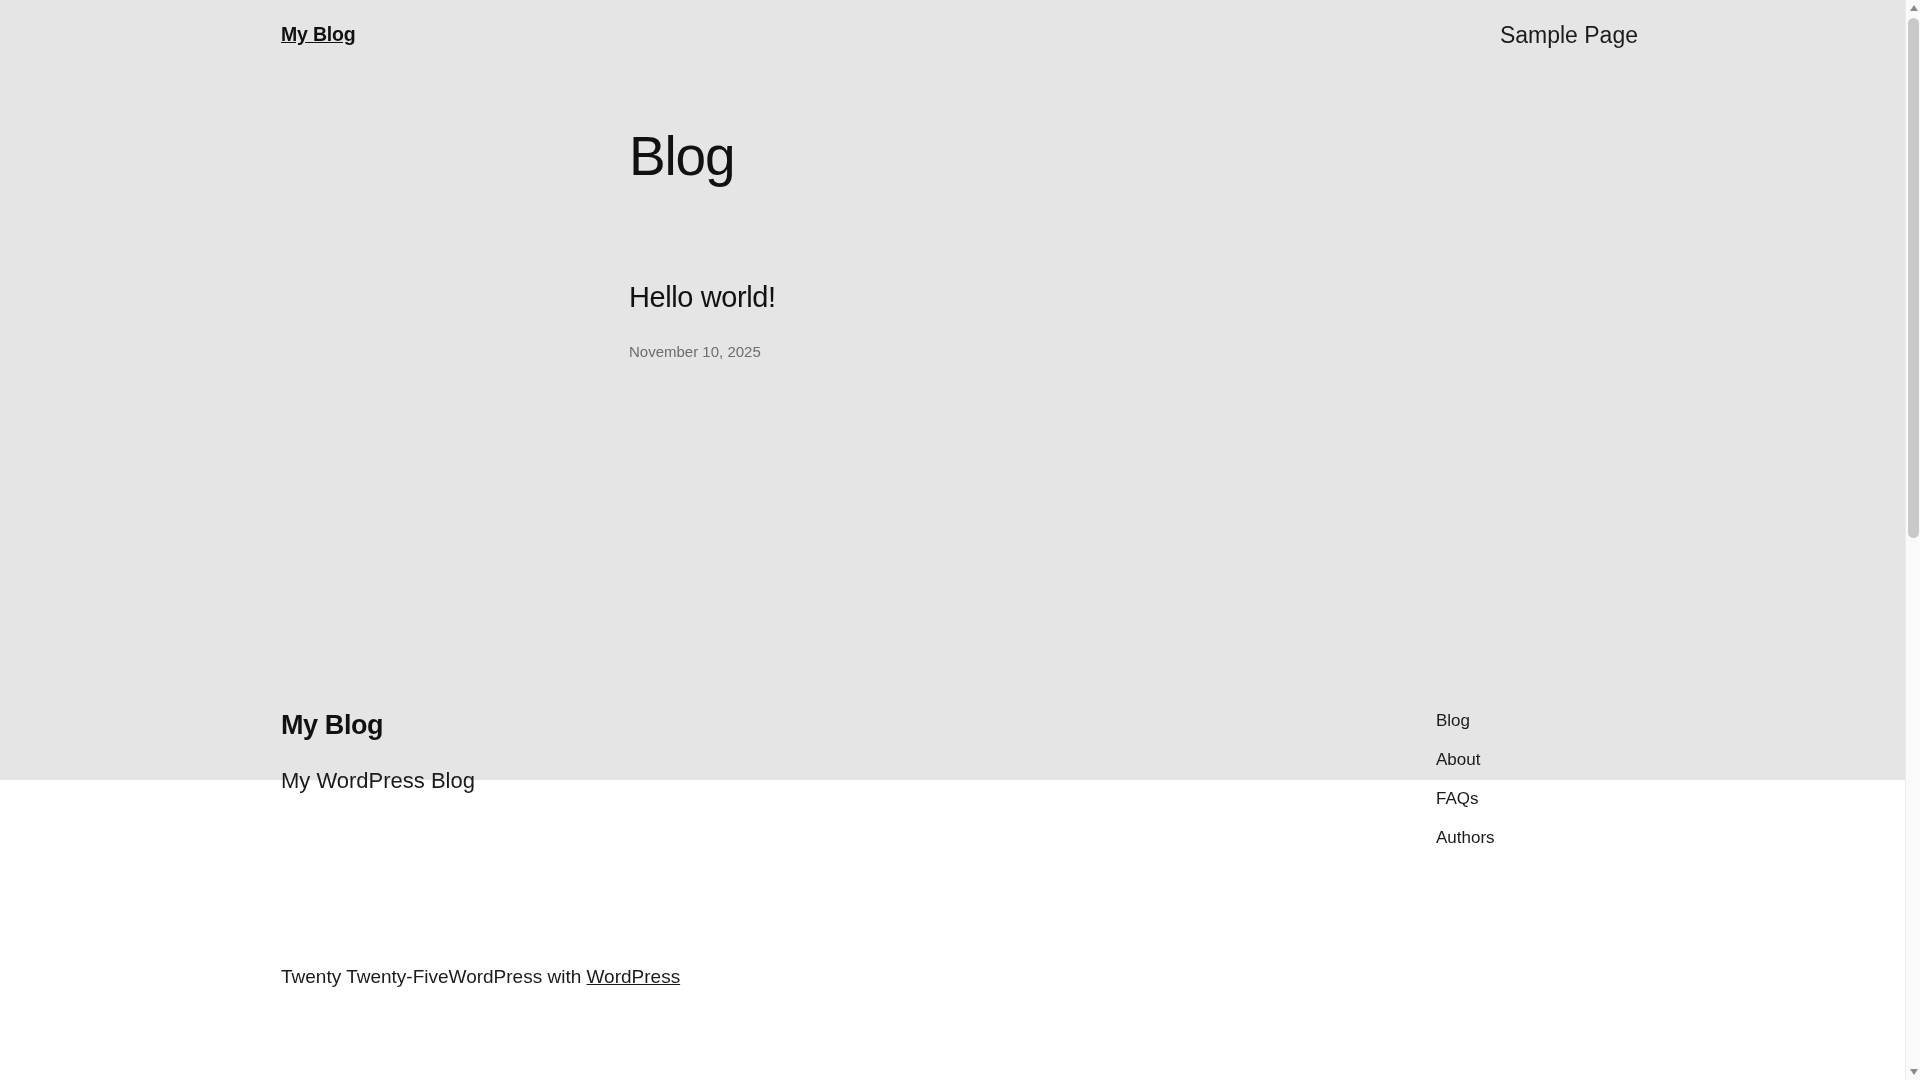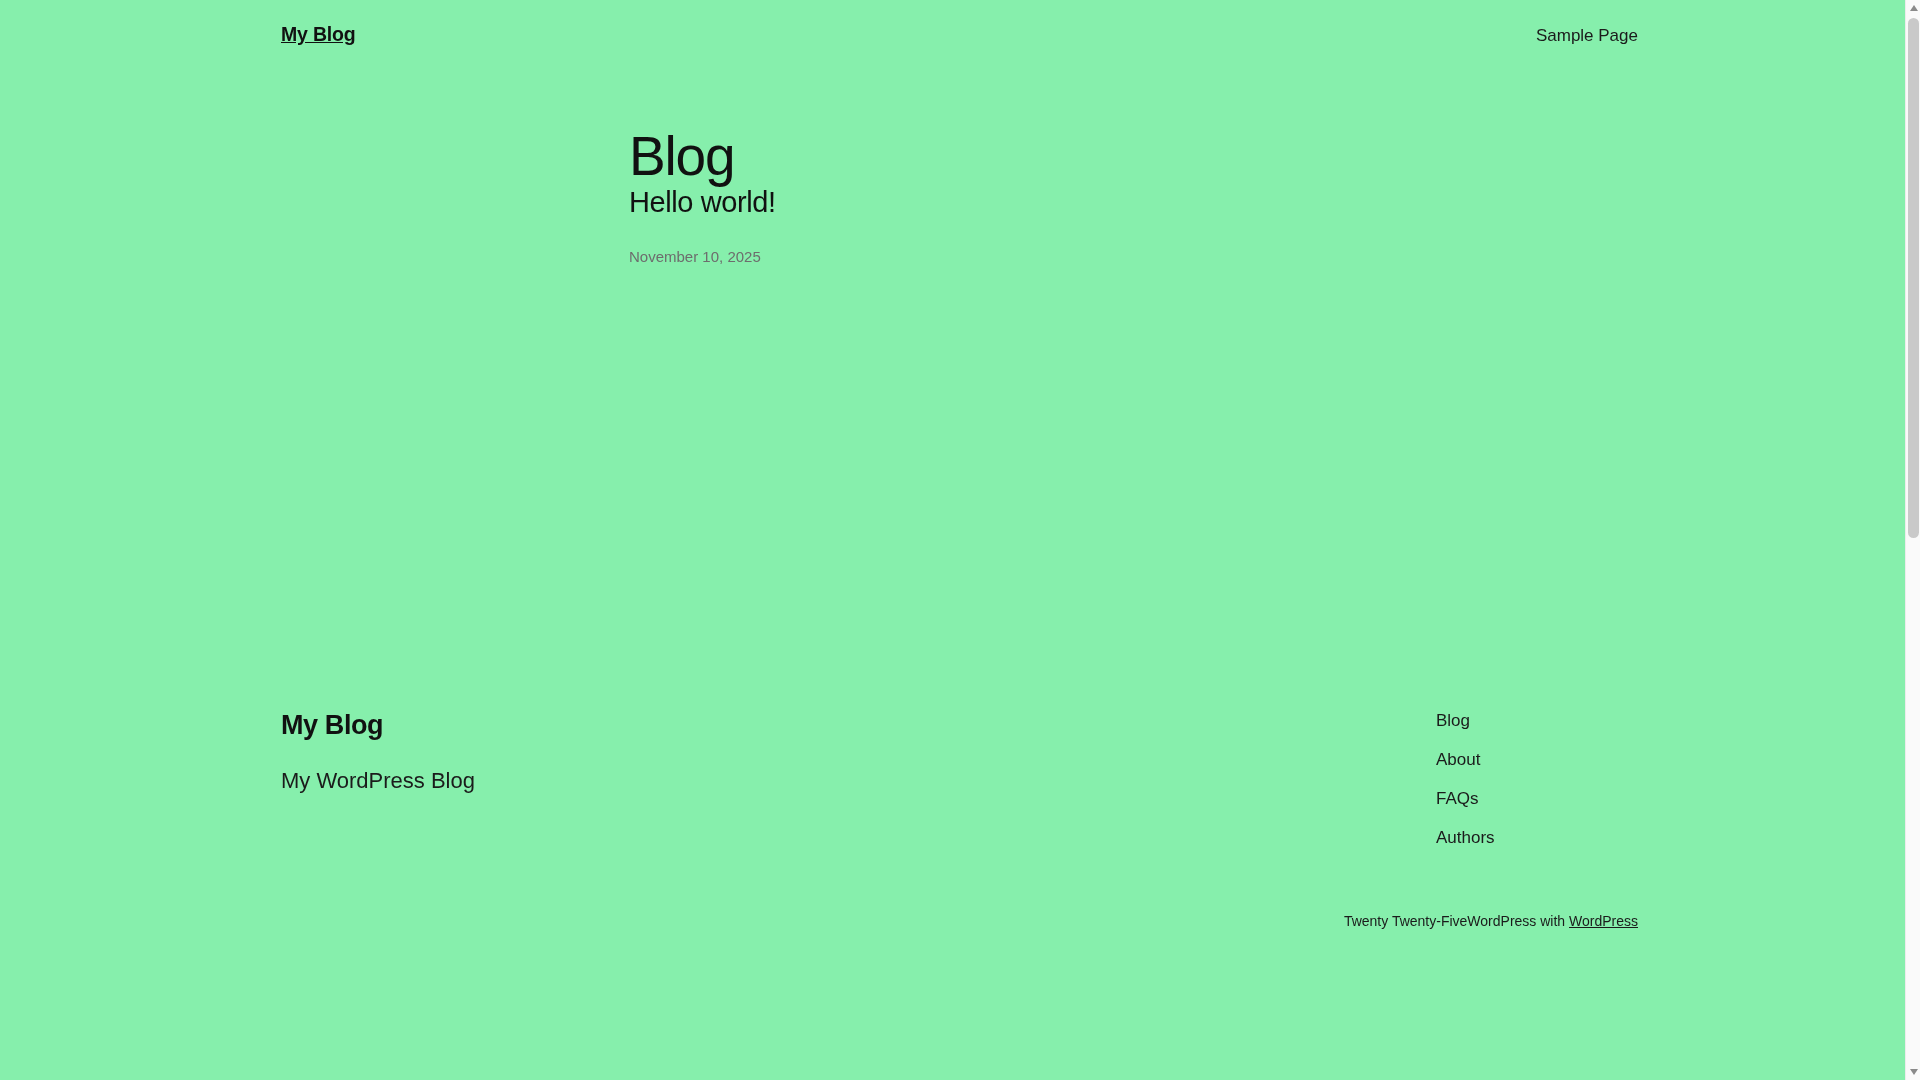--- a/index.html
+++ b/index.html
@@ -9,22 +9,22 @@
     width: 1920px;
     height: 1080px;
     background: #ffffff;
     font-family: "Liberation Sans", sans-serif;
     color: #111111;
     overflow: hidden;
   }
   .page {
     position: relative;
     width: 1920px;
-    height: 1080px;
-    background: #86efac;
+    height: 780px;
+    background: #e5e5e5;
   }
   
   .site-header {
     position: absolute;
     top: 0;
     left: 0;
     width: 1890px;
     height: 70px;
     display: flex;
     align-items: center;
@@ -37,41 +37,42 @@
     letter-spacing: -0.2px;
     color: #111111;
     line-height: 1;
   }
   .main-nav {
     display: flex;
     align-items: center;
     gap: 28px;
   }
   .nav-link {
-    font-size: 17px;
+    font-size: 23px;
     color: #1b1b1b;
     text-decoration: none;
     line-height: 1;
   }
   
   .content {
     position: absolute;
     top: 128px;
     left: 629px;
     width: 900px;
   }
   .archive-title {
     font-size: 55px;
     font-weight: 400;
     line-height: 1.05;
     letter-spacing: -1.2px;
     color: #111111;
     margin: 0;
   }
   .post {
+    margin-top: 95px;
   }
   .post-title {
     font-size: 29px;
     font-weight: 400;
     line-height: 1.15;
     letter-spacing: -0.4px;
     color: #111111;
     margin: 0;
   }
   .post-excerpt {
@@ -127,24 +128,24 @@
     width: 202px;
   }
   .footer-link {
     font-size: 17px;
     color: #1b1b1b;
     text-decoration: none;
     line-height: 1;
   }
   .footer-bottom {
     display: flex;
-    justify-content: flex-end;
-    align-items: center;
-    margin-top: 67px;
-    font-size: 14px;
+    justify-content: flex-start;
+    align-items: center;
+    margin-top: 120px;
+    font-size: 19px;
     color: #1b1b1b;
   }
   .credit-link {
     color: #1b1b1b;
     text-decoration: underline;
   }
   
   .scrollbar {
     position: absolute;
     top: 0;

